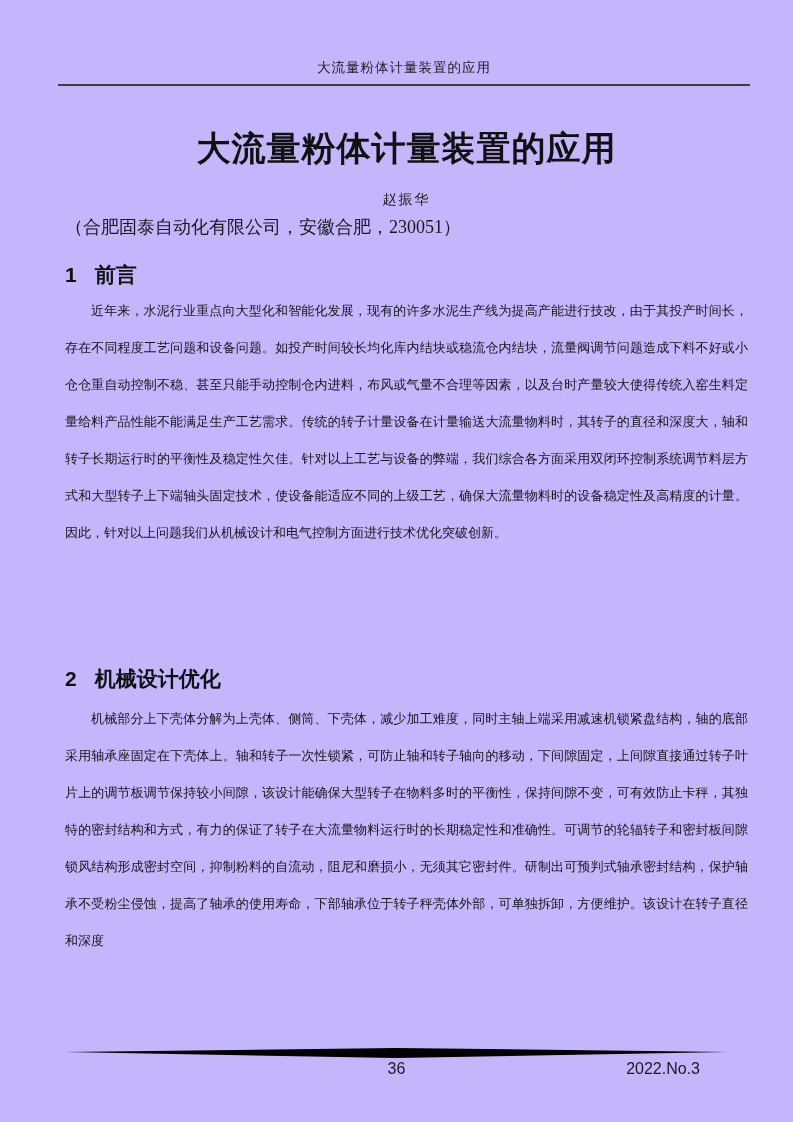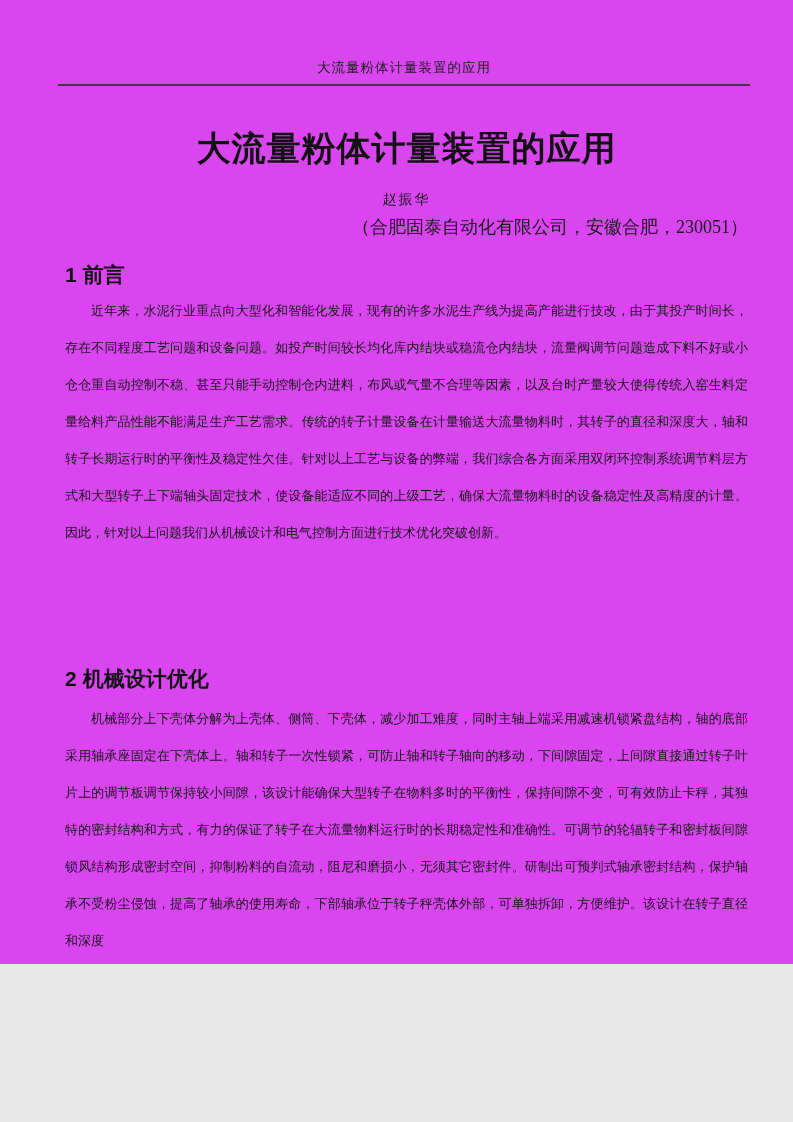--- a/index.html
+++ b/index.html
@@ -1,21 +1,21 @@
 <!DOCTYPE html>
 <html><head>
 <meta charset="utf-8">
 <style>
   * { margin: 0; padding: 0; box-sizing: border-box; }
   html, body { background: #e8e8e8; }
   .page {
     position: relative;
     width: 793px;
-    height: 964px;
-    background: #d946ef;
+    height: 1122px;
+    background: #c4b5fd;
     margin: 0 auto;
     overflow: hidden;
     color: #1a1a1a;
   }
   .running-head {
     position: absolute;
     top: 59px;
     left: 58px;
     width: 692px;
     text-align: center;
@@ -53,36 +53,36 @@
     font-family: "Liberation Serif", serif;
     font-size: 14px;
     letter-spacing: 2px;
     color: #1a1a1a;
   }
   .affiliation {
     position: absolute;
     top: 215px;
     left: 65px;
     width: 683px;
-    text-align: right;
+    text-align: left;
     font-family: "Liberation Serif", serif;
     font-size: 18px;
     color: #1a1a1a;
   }
   .section-heading {
     position: absolute;
     left: 65px;
     width: 683px;
     font-family: "Liberation Sans", sans-serif;
     font-weight: bold;
     font-size: 21px;
     color: #111;
   }
   .section-heading .sec-num { display: inline-block; }
-  .section-heading .sec-title { display: inline-block; margin-left: 6px; }
+  .section-heading .sec-title { display: inline-block; margin-left: 18px; }
   #sec1-heading { top: 261px; }
   #sec2-heading { top: 665px; }
   .body-para {
     position: absolute;
     left: 65px;
     width: 683px;
     font-family: "Liberation Serif", serif;
     font-size: 13px;
     line-height: 37px;
     text-align: justify;

